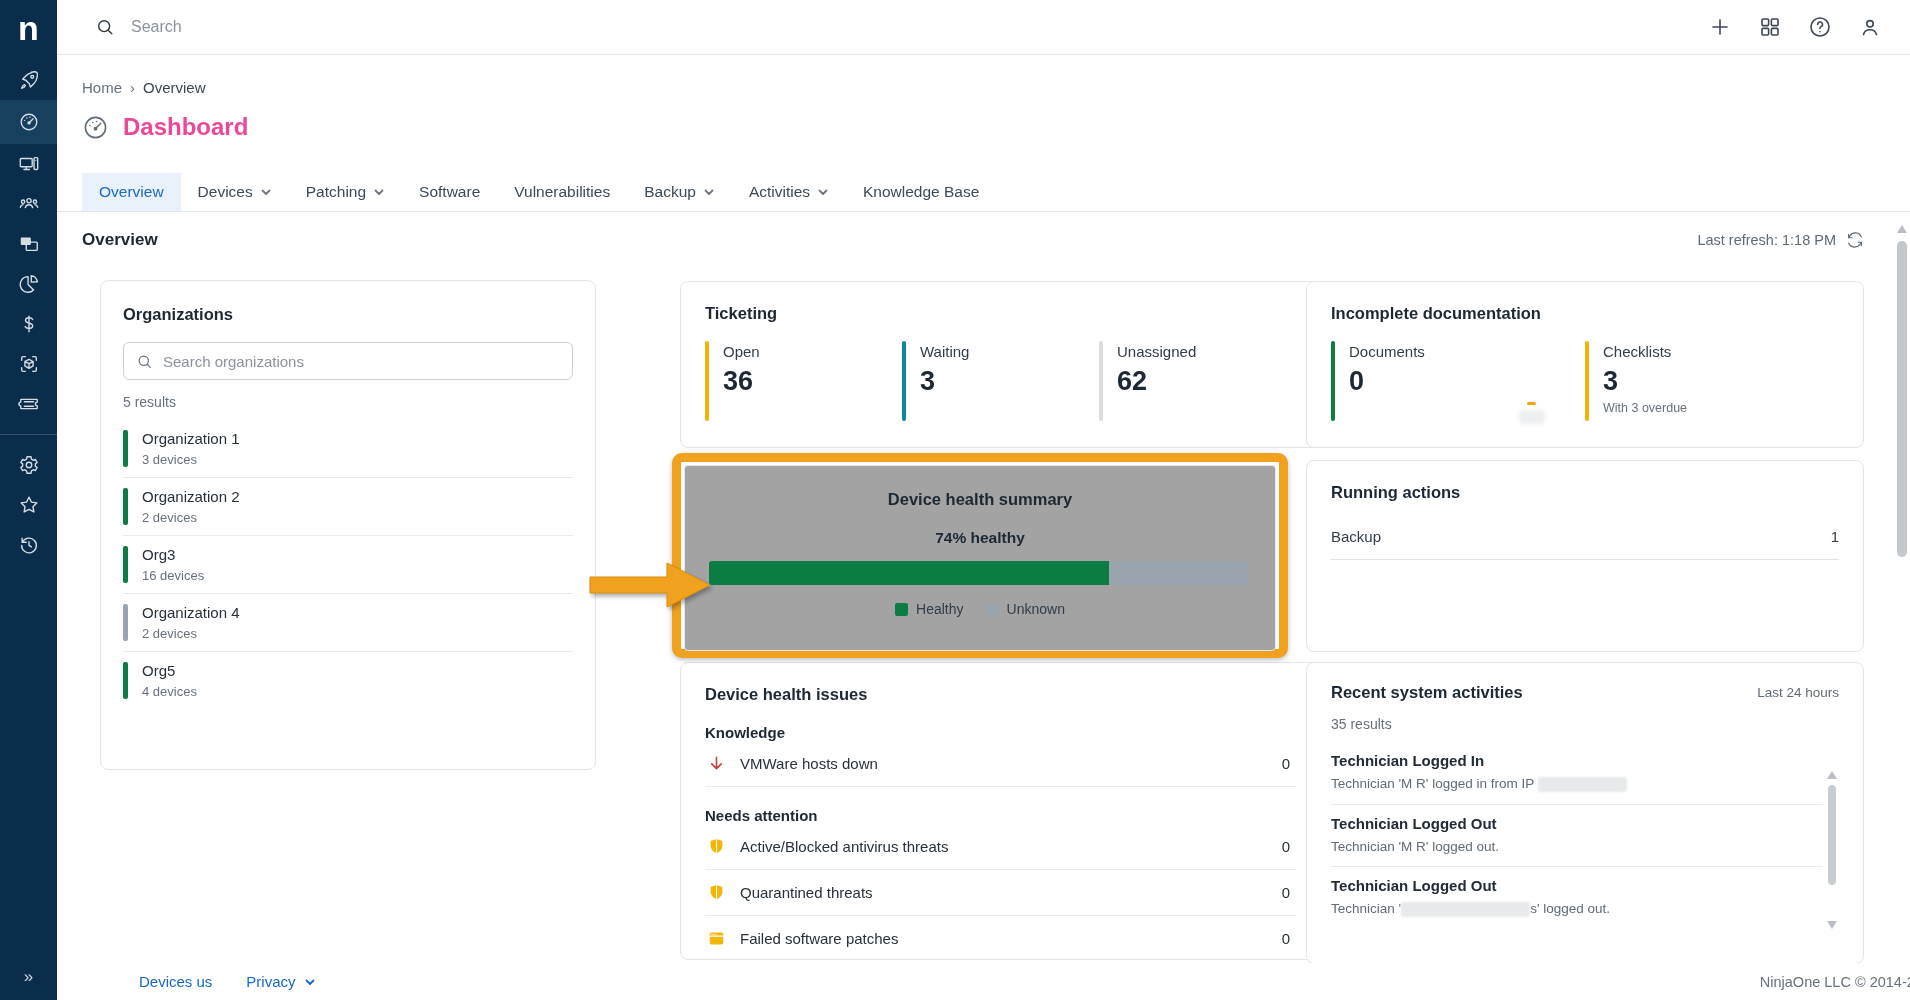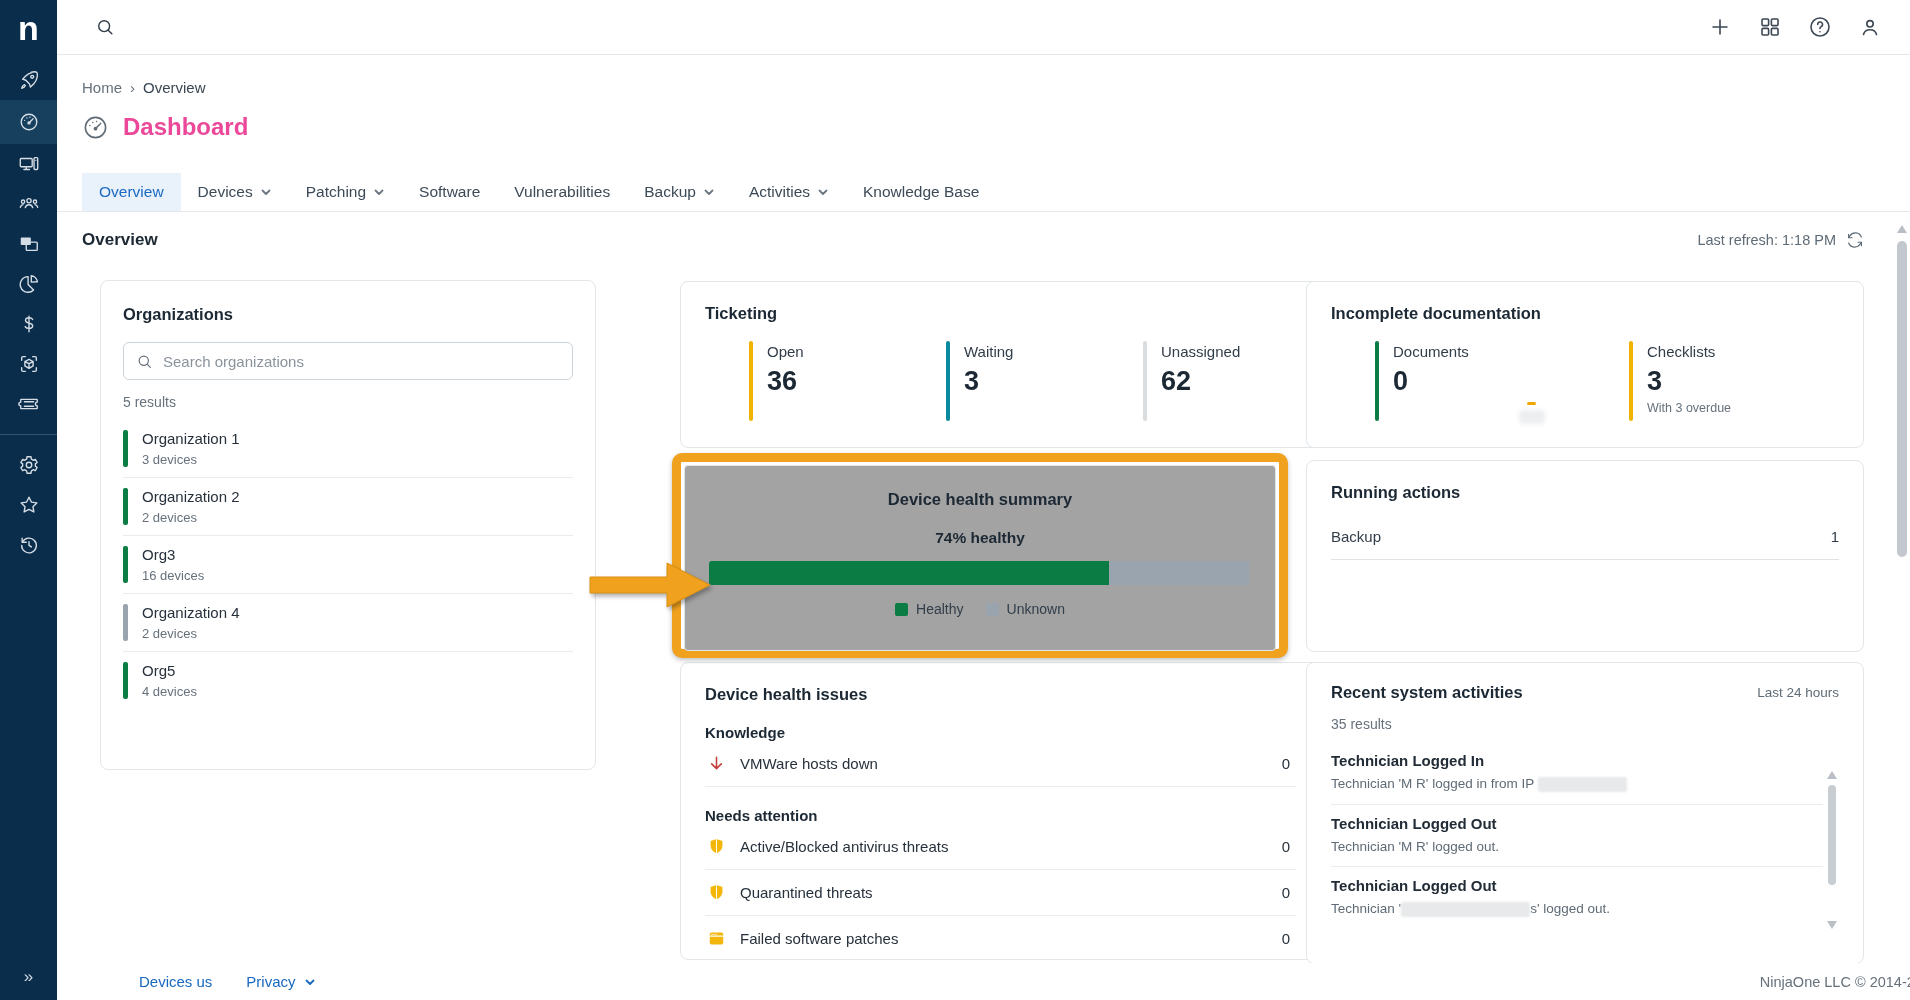--- a/index.html
+++ b/index.html
@@ -72,21 +72,21 @@
   .org-item { display:flex; gap:14px; padding:10px 0; border-bottom:1px solid #e9ecee; cursor:pointer; }
   .org-item:last-child { border-bottom:none; }
   .org-bar { width:5px; border-radius:2px; align-self:stretch; }
   .org-name { font-size:15px; color:#27313c; }
   .org-devices { font-size:13px; color:#66717c; margin-top:5px; }
 
   
   .ticketing-card { left:623px; top:226px; width:641px; height:167px; padding:22px 24px; }
   .docs-card { left:1249px; top:226px; width:558px; height:167px; padding:22px 24px; }
   .stat-row { display:flex; margin-top:18px; }
-  .stat { display:flex; gap:14px; flex:1;margin-left:44px; }
+  .stat { display:flex; gap:14px; flex:1; }
   .stat-bar { width:4px; height:80px; border-radius:2px; }
   .stat-label { font-size:15px; color:#313d49; margin-top:2px; }
   .stat-value { font-size:27px; font-weight:600; color:#1c2833; margin-top:6px; }
   .stat-sub { font-size:12.5px; color:#66717c; margin-top:4px; }
   .overdue-dash { position:absolute; left:220px; top:120px; width:9px; height:3px; border-radius:2px; background:#f0a500; }
   .overdue-smudge { position:absolute; left:212px; top:128px; width:26px; height:14px; border-radius:4px;
     background:#eceeef; filter:blur(2px); }
 
   
   .highlight-box { position:absolute; left:615px; top:398px; width:616px; height:205px;
@@ -241,20 +241,21 @@
     </div>
     <div class="side-collapse">»</div>
   </div>
 
   <div class="topbar">
     <div class="search-wrap">
       <svg viewBox="0 0 24 24">
           <circle cx="11" cy="11" r="6.5"></circle>
           <path d="M15.8 15.8L20.2 20.2"></path>
         </svg>
+      <input class="search-input" type="text" placeholder="Search" style="">
     </div>
     <div class="top-actions">
       <div class="tico">
         <svg viewBox="0 0 24 24">
             <path d="M12 5v14M5 12h14"></path>
           </svg>
       </div>
       <div class="tico">
         <svg viewBox="0 0 24 24">
             <rect x="4" y="4" width="6.6" height="6.6" rx="1"></rect>

